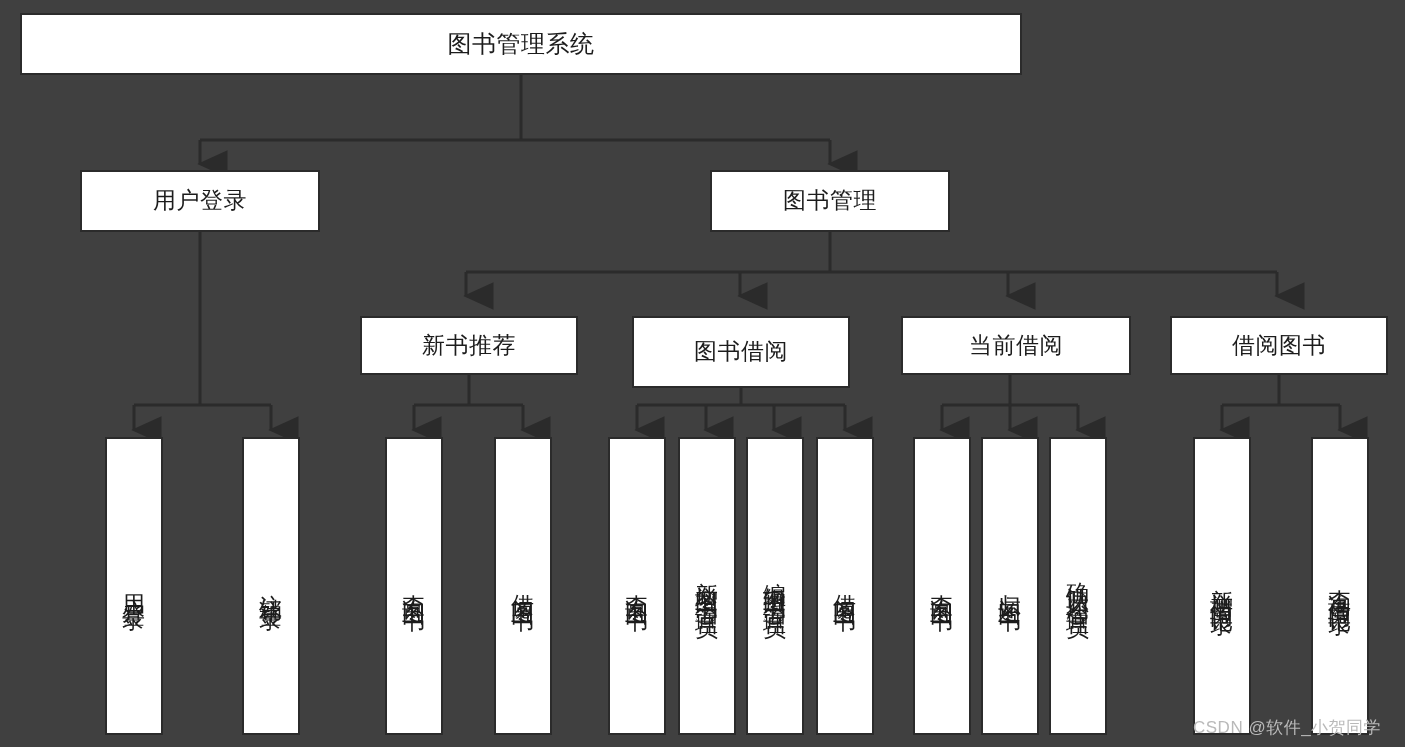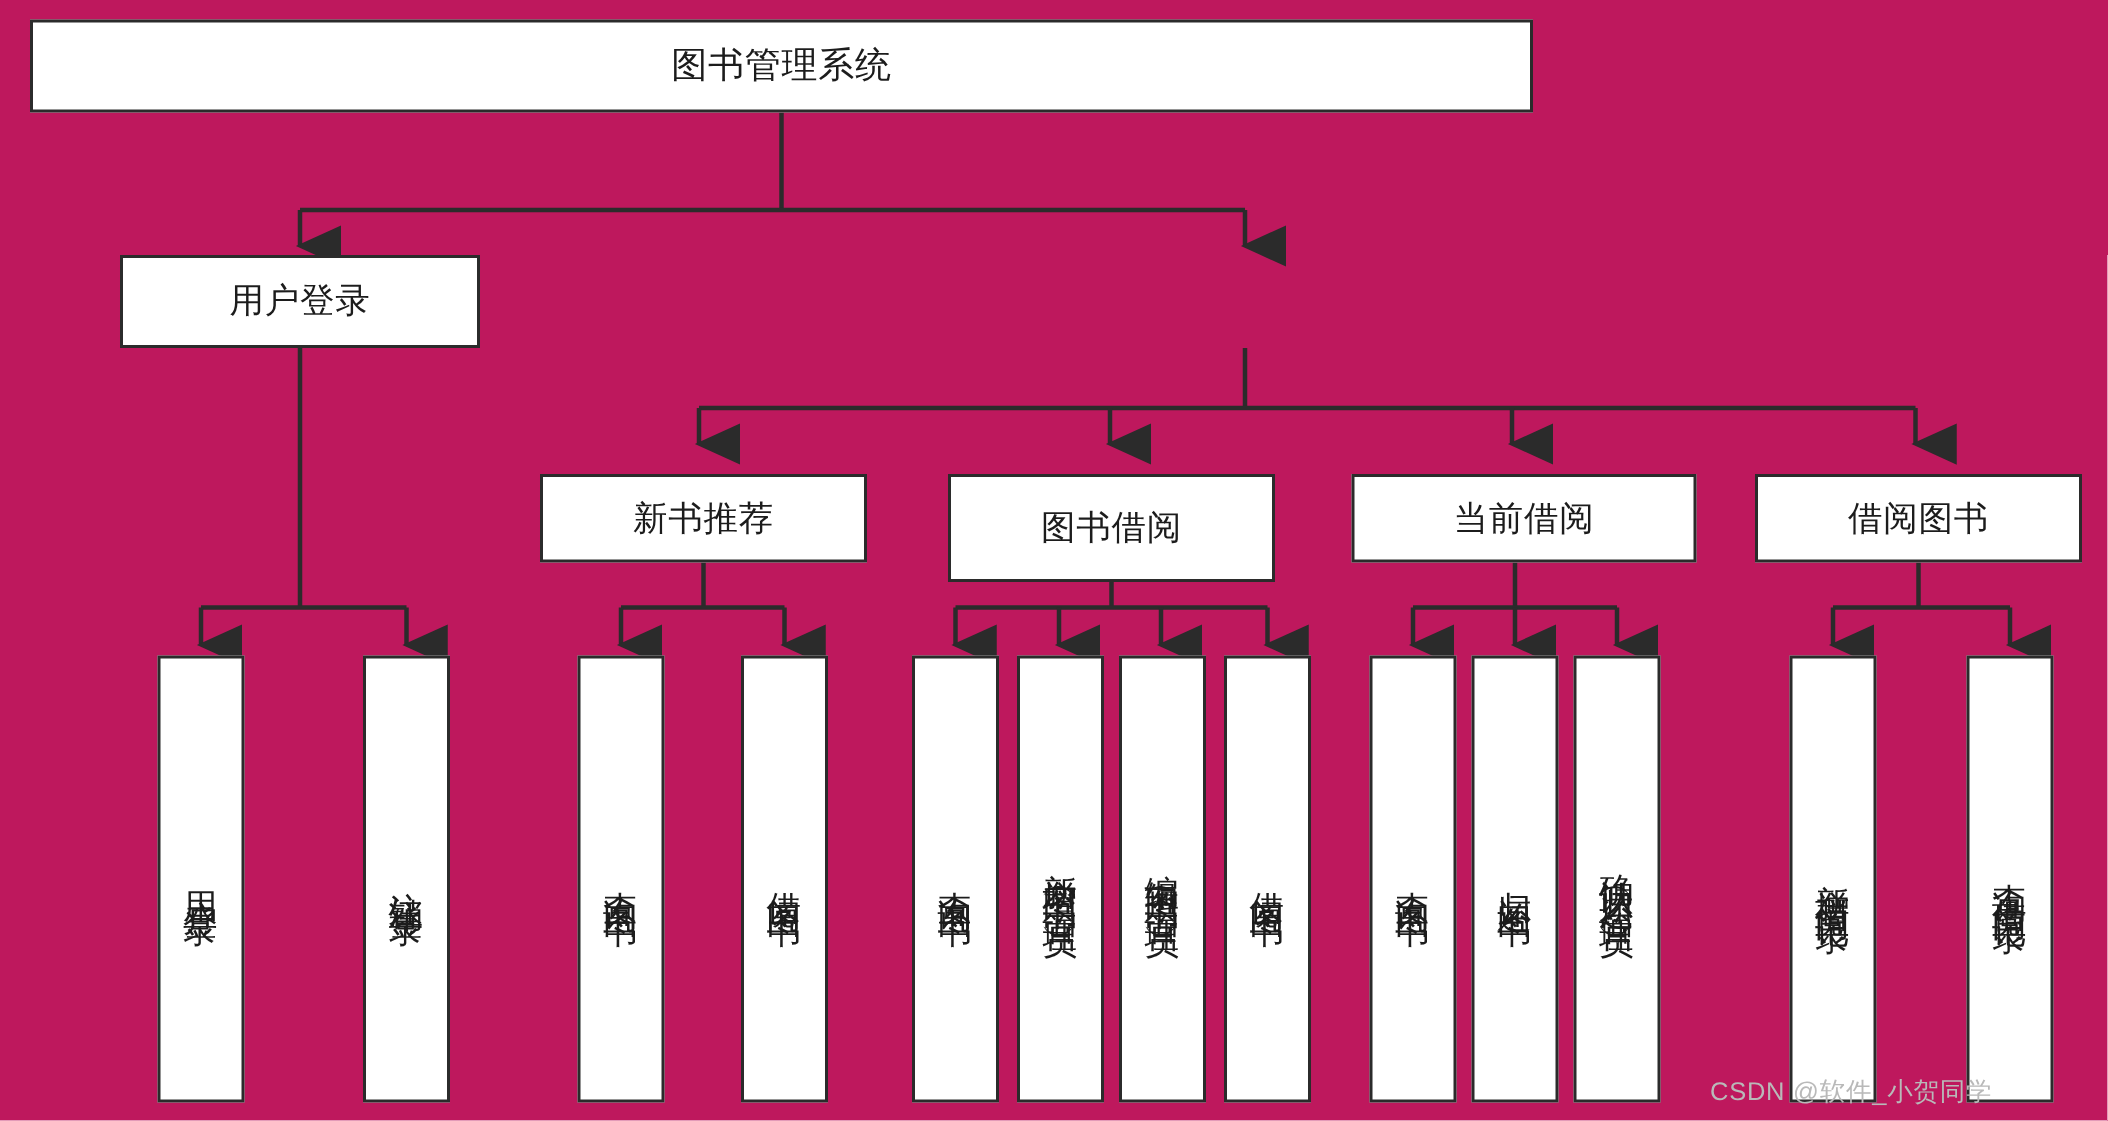--- a/index.html
+++ b/index.html
@@ -7,21 +7,21 @@
     padding: 0;
     background: #ffffff;
   }
   body {
     font-family: "Liberation Sans", "DejaVu Sans", sans-serif;
   }
   #canvas {
     position: relative;
     width: 1405px;
     height: 747px;
-    background: #be185d;
+    background: #404040;
     overflow: hidden;
   }
   svg.wires {
     position: absolute;
     left: 0;
     top: 0;
     width: 1405px;
     height: 747px;
     pointer-events: none;
   }
@@ -124,20 +124,23 @@
     </g>
   </svg>
 
   <div class="node horiz root" style="left:20px; top:13px; width:1002px; height:62px;">
     <span>图书管理系统</span>
   </div>
 
   <div class="node horiz" style="left:80px; top:170px; width:240px; height:62px;">
     <span>用户登录</span>
   </div>
+  <div class="node horiz" style="left:710px; top:170px; width:240px; height:62px;">
+    <span>图书管理</span>
+  </div>
 
   <div class="node horiz" style="left:360px; top:316px; width:218px; height:59px;">
     <span>新书推荐</span>
   </div>
   <div class="node horiz" style="left:632px; top:316px; width:218px; height:72px;">
     <span>图书借阅</span>
   </div>
   <div class="node horiz" style="left:901px; top:316px; width:230px; height:59px;">
     <span>当前借阅</span>
   </div>
@@ -182,15 +185,15 @@
     <span class="vtext">确认归还（管理员）</span>
   </div>
 
   <div class="node leaf" style="left:1193px; top:437px; width:58px; height:298px;">
     <span class="vtext">新增借阅记录</span>
   </div>
   <div class="node leaf" style="left:1311px; top:437px; width:58px; height:298px;">
     <span class="vtext">查询借阅记录</span>
   </div>
 
-  <div class="watermark" style="left:1140px; top:716px;">CSDN @软件_小贺同学</div>
+  <div class="watermark" style="left:1193px; top:716px;">CSDN @软件_小贺同学</div>
 
 </div>
 
 </body></html>

